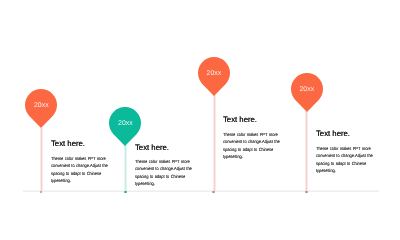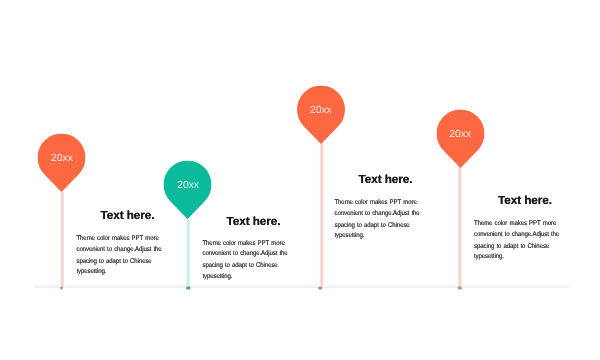--- a/index.html
+++ b/index.html
@@ -6,21 +6,21 @@
   body{width:400px;height:225px;background:#ffffff;font-family:"Liberation Sans",sans-serif;overflow:hidden;-webkit-font-smoothing:antialiased;text-rendering:geometricPrecision;}
   .slide{position:relative;width:400px;height:225px;background:#fff;-webkit-font-smoothing:antialiased;}
   .axis{position:absolute;left:23.3px;top:190px;width:355.6px;height:2px;background:linear-gradient(to bottom,#F5F5F5 0%,#F5F5F5 50%,#EFEFEF 50%,#EFEFEF 100%);}
   .item{position:absolute;}
   .pin{position:absolute;width:32px;height:39px;}
   .pin svg{display:block;width:32px;height:39px;}
   .pin-label{position:absolute;transform:translateZ(0);left:0;width:32px;text-align:center;color:rgba(255,255,255,.88);font-size:6.9px;letter-spacing:0px;line-height:7px;}
   .stem{position:absolute;width:3px;}
   .dot{position:absolute;width:2.6px;height:2.6px;border-radius:50%;}
   .txt{position:absolute;}
-  .head{position:absolute;transform:translateZ(0);left:16px;top:0;font-size:7.85px;font-weight:bold;color:#1b1b1b;text-shadow:0 0 0.35px #1b1b1b;margin:0;line-height:8px;letter-spacing:-0.05px;white-space:nowrap;}
+  .head{position:absolute;transform:translateZ(0);left:0;top:0;font-size:7.85px;font-weight:normal;color:#1b1b1b;text-shadow:0 0 0.35px #1b1b1b;margin:0;line-height:8px;letter-spacing:-0.05px;white-space:nowrap;}
   .body{position:absolute;left:0;font-size:4.5px;color:#414141;text-shadow:0 0 0.4px #414141;line-height:7.42px;width:64px;margin:0;transform-origin:0 0;transform:scaleX(0.90) translateZ(0);letter-spacing:-0.08px;word-spacing:0.5px;}
 </style>
 </head>
 <body>
 
 <div class="slide">
   <div class="axis"></div>
 
   <div class="item">
     <div class="stem" style="left:39.8px;top:127.5px;height:64px;background:linear-gradient(to right,#FFF7F6 0%,#F2D2CD 45%,#F2D2CD 62%,#FFFAF9 100%);"></div>

